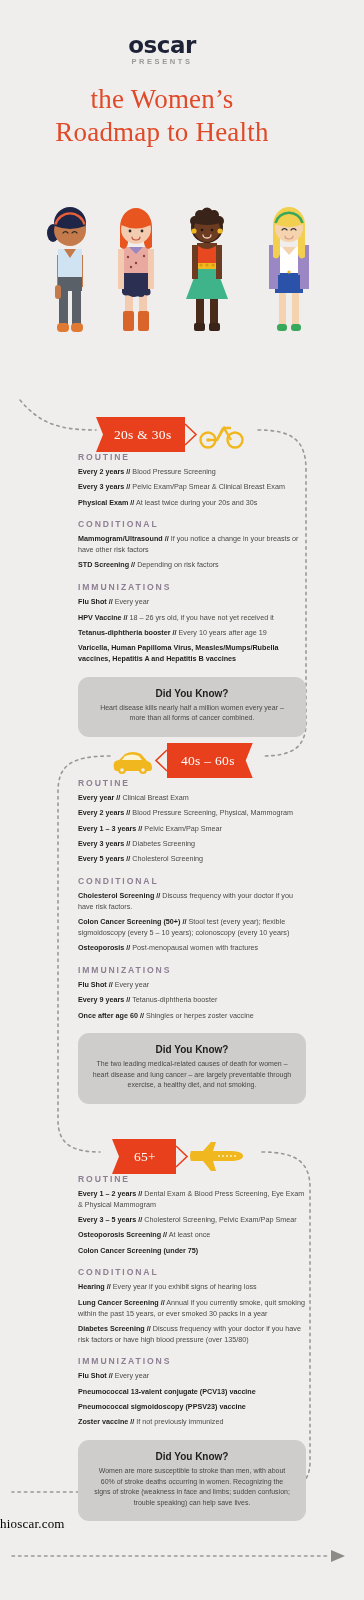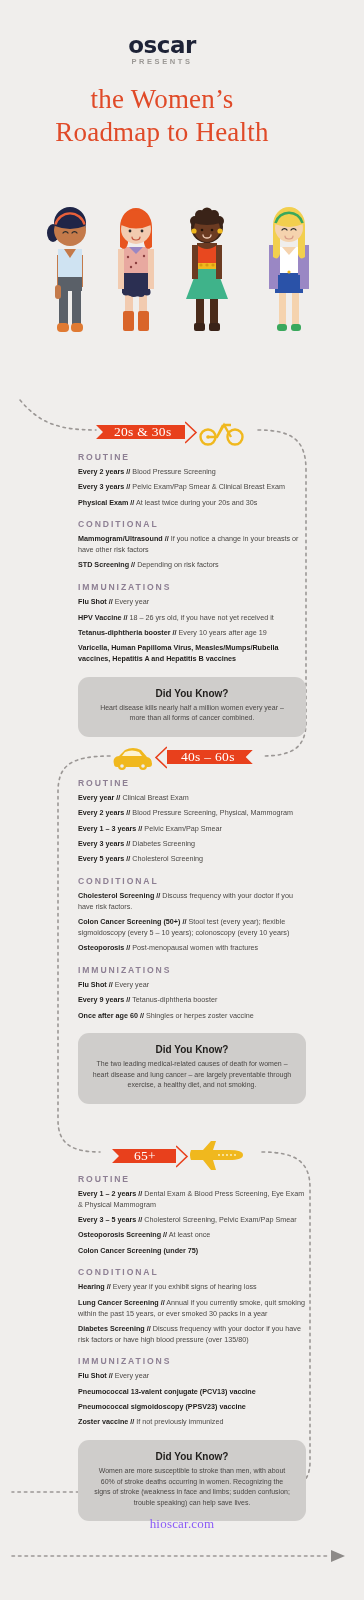--- a/index.html
+++ b/index.html
@@ -34,21 +34,21 @@
   }
 
   
   .people{position:absolute;left:0;top:185px;width:364px;height:175px;}
 
   
   .badge-row{position:absolute;display:flex;align-items:center;}
   .badge{
     position:relative;
     background:#e8401c;
-    height:14px;
+    height:35px;
     display:flex;align-items:center;justify-content:center;
     color:#fff;
     font-family:"Liberation Serif", serif;
     font-size:13.5px;
     letter-spacing:0.3px;
   }
   .badge.right{
     padding:0 14px 0 18px;
     clip-path:polygon(0 0, 100% 0, 100% 100%, 0 100%, 7px 50%);
   }
@@ -75,22 +75,22 @@
     padding:11px 14px 13px 14px;margin-top:12px;text-align:center;
   }
   .dyk h4{
     margin:0 0 4px 0;font-size:10px;color:#1f1d1b;font-weight:bold;
     font-family:"Liberation Sans", sans-serif;
   }
   .dyk p{margin:0;font-size:7px;line-height:1.5;color:#4a4745;}
 
   
   .footer{
-    position:absolute;left:0;top:1516px;width:364px;text-align:center;
-    color:#8b5cf6;font-size:13px;font-family:"Liberation Serif", serif;
+    position:absolute;left:0;top:1516px;width:364px;
+    color:#000000;font-size:13px;font-family:"Liberation Serif", serif;
     letter-spacing:0.2px;
   }
 </style>
 </head>
 <body>
 
 <div class="page">
 
   <svg class="path-svg" viewBox="0 0 364 1600">
     <g fill="none" stroke="#9b9795" stroke-width="1.6" stroke-dasharray="2.5 4" stroke-linecap="round">

